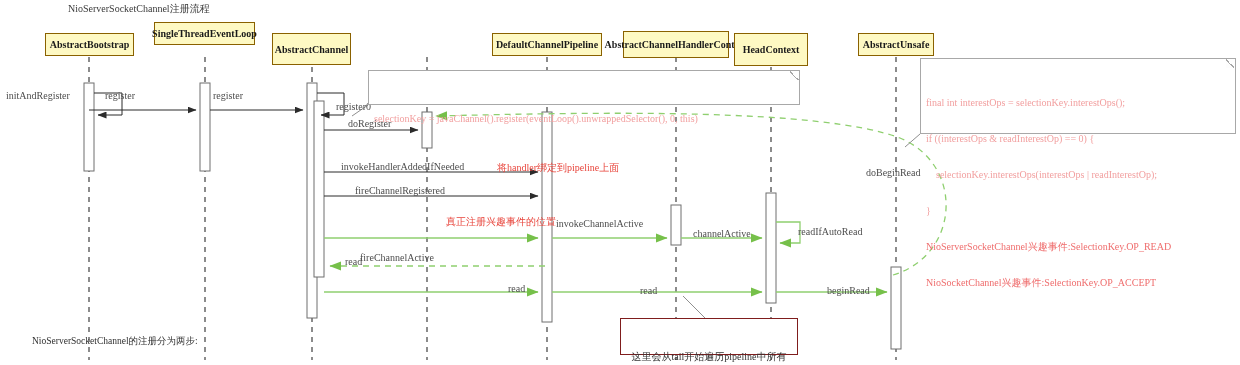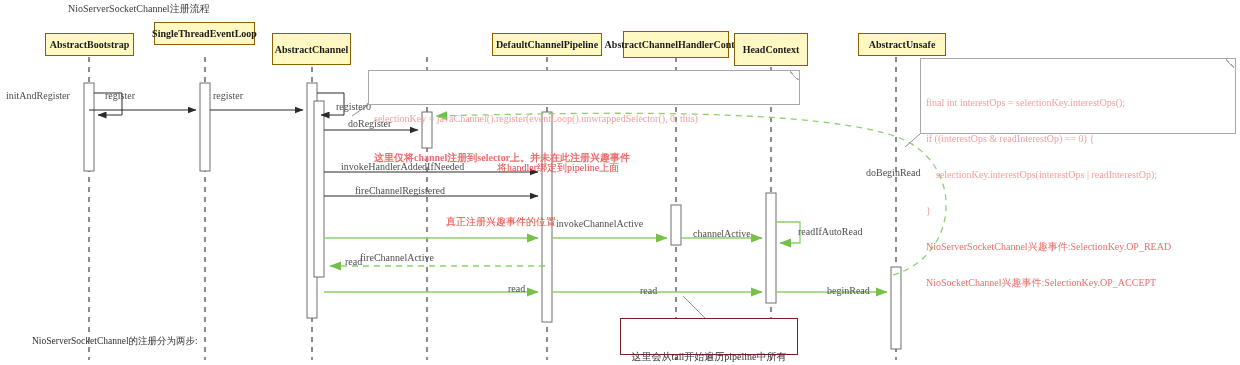--- a/index.html
+++ b/index.html
@@ -191,21 +191,21 @@
       <line x1="705" y1="318" x2="683" y2="296"></line>
     </g>
   </svg>
 
   <div class="participant" style="left:45px;  top:33px; width:89px;  height:23px;">AbstractBootstrap</div>
   <div class="participant" style="left:154px; top:22px; width:101px; height:23px;">SingleThreadEventLoop</div>
   <div class="participant" style="left:272px; top:33px; width:79px;  height:32px;">AbstractChannel</div>
   <div class="participant" style="left:492px; top:33px; width:110px; height:23px;">DefaultChannelPipeline</div>
   <div class="participant" style="left:623px; top:31px; width:106px; height:27px;">AbstractChannelHandlerContext</div>
   <div class="participant" style="left:734px; top:33px; width:74px;  height:33px;">HeadContext</div>
-  <div class="participant" style="left:858px; top:33px; width:88px;  height:23px;">AbstractUnsafe</div>
+  <div class="participant" style="left:858px; top:33px; width:76px;  height:23px;">AbstractUnsafe</div>
 
   <div class="msg-label" style="left:6px;   top:90px;">initAndRegister</div>
   <div class="msg-label" style="left:105px; top:90px;">register</div>
   <div class="msg-label" style="left:213px; top:90px;">register</div>
   <div class="msg-label" style="left:336px; top:101px;text-align:center;">register0</div>
   <div class="msg-label" style="left:348px; top:118px;">doRegister</div>
   <div class="msg-label" style="left:341px; top:161px;">invokeHandlerAddedIfNeeded</div>
   <div class="msg-label red" style="left:497px; top:161px;">将handler绑定到pipeline上面</div>
   <div class="msg-label" style="left:355px; top:185px;">fireChannelRegistered</div>
   <div class="msg-label" style="left:360px; top:216px;margin-top:36px;">fireChannelActive</div>
@@ -215,21 +215,20 @@
   <div class="msg-label" style="left:798px; top:226px;">readIfAutoRead</div>
   <div class="msg-label" style="left:866px; top:167px;">doBeginRead</div>
   <div class="msg-label" style="left:345px; top:256px;">read</div>
   <div class="msg-label" style="left:508px; top:283px;">read</div>
   <div class="msg-label" style="left:640px; top:285px;">read</div>
   <div class="msg-label" style="left:827px; top:285px;">beginRead</div>
 
   <div class="note" style="left:368px; top:70px; width:432px; height:35px;">
     <span class="note-fold"></span>
     <div class="code-line">selectionKey = javaChannel().register(eventLoop().unwrappedSelector(), 0, this)</div>
-    <div class="cn-line">这里仅将channel注册到selector上。并未在此注册兴趣事件</div>
   </div>
 
   <div class="note" style="left:920px; top:58px; width:316px; height:76px; line-height:12px;">
     <span class="note-fold"></span>
     <div class="code-line">final int interestOps = selectionKey.interestOps();</div>
     <div class="code-line">if ((interestOps &amp; readInterestOp) == 0) {</div>
     <div class="code-line">    selectionKey.interestOps(interestOps | readInterestOp);</div>
     <div class="code-line">}</div>
     <div class="cn-line" style="color:#ef6d6d;font-weight:normal;">NioServerSocketChannel兴趣事件:SelectionKey.OP_READ</div>
     <div class="cn-line" style="color:#ef6d6d;font-weight:normal;">NioSocketChannel兴趣事件:SelectionKey.OP_ACCEPT</div>

